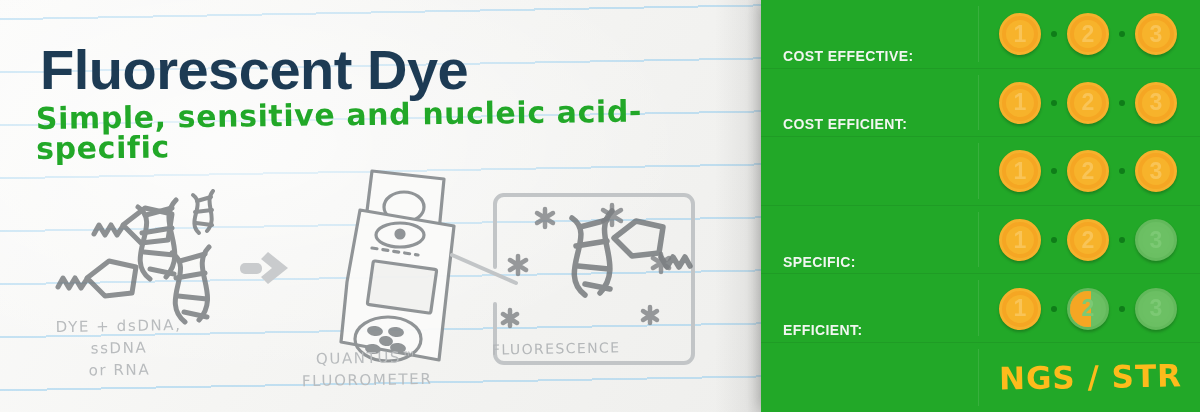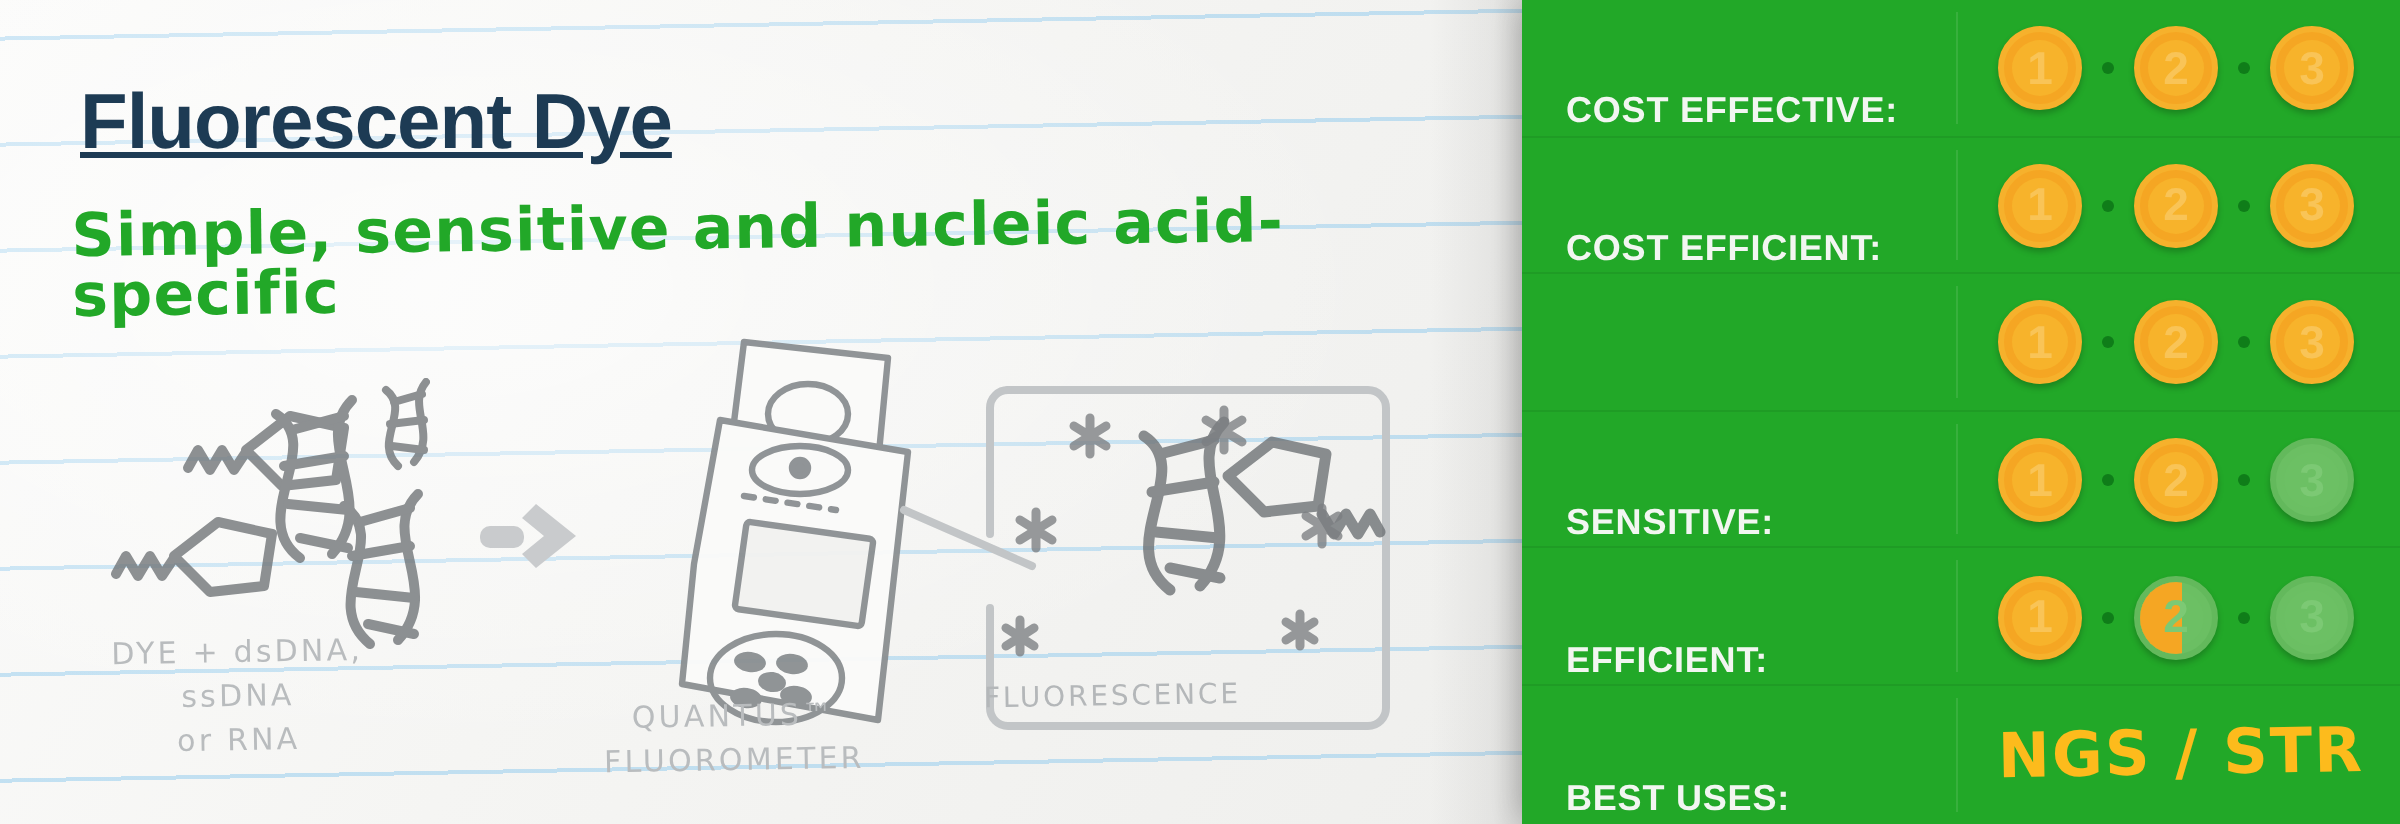--- a/index.html
+++ b/index.html
@@ -35,24 +35,23 @@
   }
   .paper-vig{
     position:absolute;left:0;top:0;width:761px;height:412px;
     background:radial-gradient(ellipse at 30% 35%,rgba(255,255,255,0.65) 0%,rgba(255,255,255,0) 62%);
     pointer-events:none;
   }
 
   
   .title{
     position:absolute;left:40px;top:42px;
-    font-size:39px;font-weight:bold;letter-spacing:-0.5px;
+    font-size:56px;font-weight:bold;letter-spacing:-0.5px;
     color:#1d3b54;line-height:1;
     font-family:"Liberation Sans", sans-serif;
-    text-decoration:underline;
   }
   .subtitle{
     position:absolute;left:36px;top:104px;
     font-size:30px;color:#22a828;line-height:1;
     font-family:"DejaVu Sans", sans-serif;
     font-weight:600;letter-spacing:0.6px;
     transform:rotate(-0.7deg);
     transform-origin:left center;
   }
 
@@ -79,21 +78,21 @@
     display:flex;align-items:center;
     border-bottom:1px solid rgba(0,0,0,0.07);
     box-sizing:border-box;
   }
   .prow:last-child{border-bottom:none;}
   .prow::after{
     content:"";position:absolute;left:217px;top:6px;bottom:6px;width:1px;
     background:rgba(255,255,255,0.10);
   }
   .plabel{
-    color:#f2f6f1;font-size:18px;font-weight:bold;letter-spacing:0.4px;
+    color:#f2f6f1;font-size:14px;font-weight:bold;letter-spacing:0.4px;
     margin-left:22px;white-space:nowrap;
     font-family:"Liberation Sans", sans-serif;
     margin-top:44px;
   }
   .coins{
     position:absolute;left:238px;top:0;height:68.6px;
     display:flex;align-items:center;gap:0;
   }
   .coin{
     position:relative;width:42px;height:42px;border-radius:50%;
@@ -343,21 +342,21 @@
             <span class="num">2</span>
           </div>
           <div class="dot"></div>
           <div class="coin full">
             <div class="inner"></div>
             <span class="num">3</span>
           </div>
         </div>
       </div>
       <div class="prow">
-        <div class="plabel">SENSITIVE:</div>
+        <div class="plabel">SPECIFIC:</div>
         <div class="coins">
           <div class="coin full">
             <div class="inner"></div>
             <span class="num">1</span>
           </div>
           <div class="dot"></div>
           <div class="coin full">
             <div class="inner"></div>
             <span class="num">2</span>
           </div>
@@ -382,18 +381,17 @@
             <span class="num">2</span>
           </div>
           <div class="dot"></div>
           <div class="coin empty">
             <div class="inner"></div>
             <span class="num">3</span>
           </div>
         </div>
       </div>
       <div class="prow">
-        <div class="plabel">BEST USES:</div>
         <div class="bestuses">NGS / STR</div>
       </div>
     </div>
 
 </div>
 
 </body></html>

